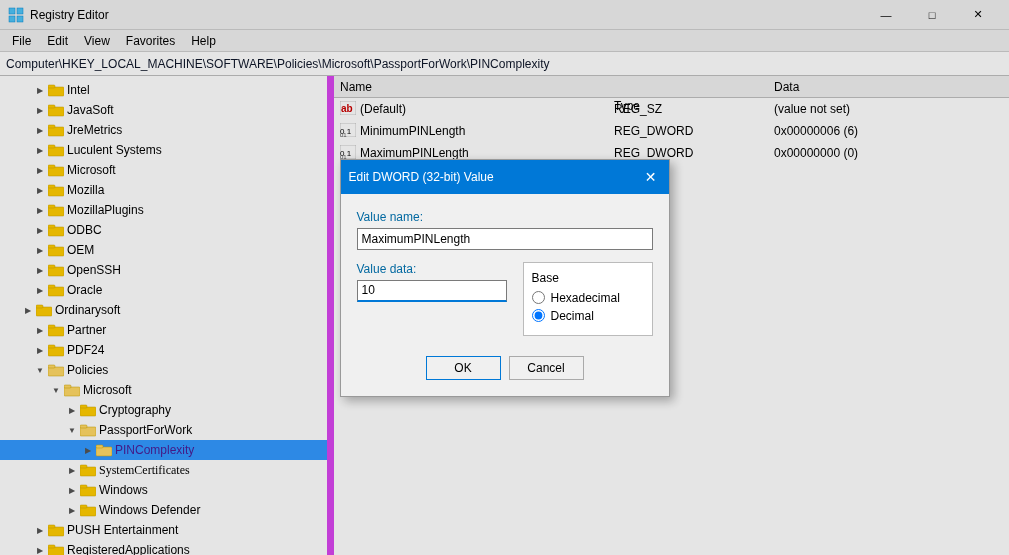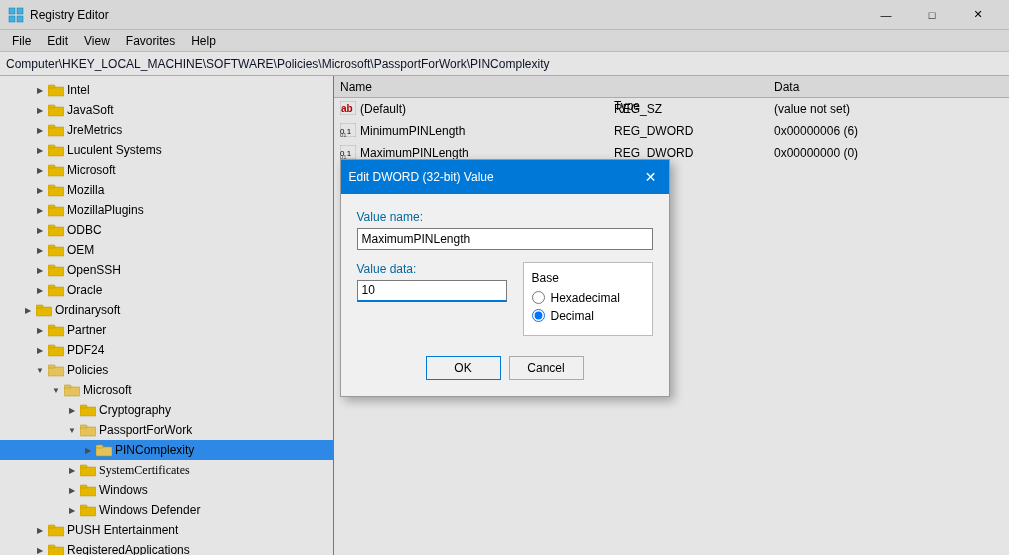--- a/index.html
+++ b/index.html
@@ -79,35 +79,35 @@
     
     .main-content {
       display: flex;
       height: calc(555px - 76px);
     }
 
     
     .tree-panel {
       width: 334px;
       background: #fff;
-      border-right: 1px solid #d946ef;
+      border-right: 7px solid #d946ef;
       overflow-y: auto;
       overflow-x: hidden;
       padding: 4px 0;
     }
 
     .tree-item {
       display: flex;
       align-items: center;
       height: 20px;
       cursor: pointer;
       white-space: nowrap;
       padding-right: 4px;
     }
-    .tree-item.selected { background: #3399ff; color: #000000; }
+    .tree-item.selected { background: #3399ff; color: #4c1d95; }
 
     .expand-btn {
       width: 16px;
       height: 16px;
       display: flex;
       align-items: center;
       justify-content: center;
       font-size: 9px;
       color: #555;
       flex-shrink: 0;

